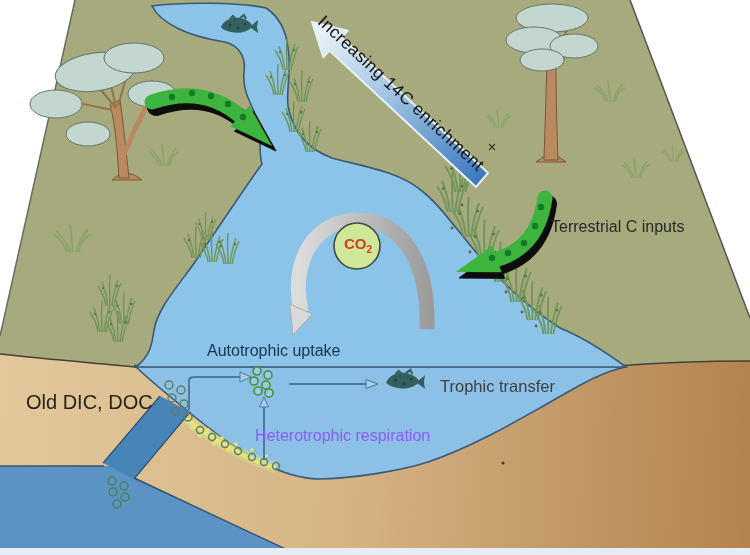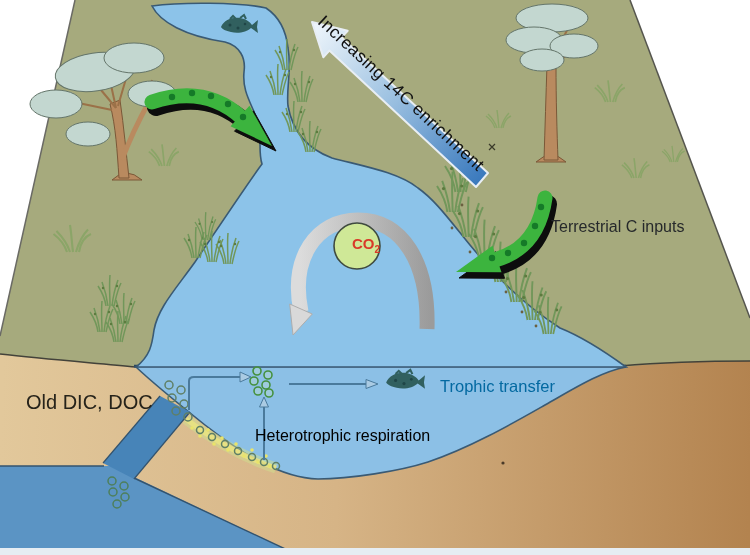--- a/index.html
+++ b/index.html
@@ -7,25 +7,25 @@
     position:relative;width:750px;height:555px;overflow:hidden;background:#fff;
     font-family:"Liberation Sans",sans-serif;
   }
   .figure svg{position:absolute;left:0;top:0;}
   .lbl{position:absolute;white-space:nowrap;line-height:1.1;}
   .lbl-enrich{left:327px;top:12px;font-size:17.5px;color:#111;transform:rotate(42.8deg);
     transform-origin:0 0;letter-spacing:.4px;}
   .lbl-atmo{left:276px;top:202px;font-size:17px;color:#26292b;}
   .lbl-terr{left:551px;top:218px;font-size:16px;color:#26292b;}
   .lbl-auto{left:207px;top:342px;font-size:16px;color:#16344e;}
-  .lbl-troph{left:440px;top:377px;font-size:16.5px;color:#0369a1;}
-  .lbl-het{left:255px;top:427px;font-size:16px;color:#000000;}
+  .lbl-troph{left:440px;top:377px;font-size:16.5px;color:#404040;}
+  .lbl-het{left:255px;top:427px;font-size:16px;color:#8b5cf6;}
   .lbl-old{left:26px;top:391px;font-size:20px;color:#26231a;}
   .lbl-art{left:58px;top:511px;font-size:17px;color:#14324d;}
-  .lbl-co2{left:352px;top:236px;width:38px;text-align:left;font-size:15px;
+  .lbl-co2{left:339px;top:236px;width:38px;text-align:center;font-size:15px;
     font-weight:bold;color:#d93a28;}
   .lbl-co2 sub{font-size:10px;}
 </style>
 </head>
 <body>
 
 <div class="figure">
 
 <svg width="750" height="555" viewBox="0 0 750 555">
   <defs>
@@ -281,18 +281,19 @@
     <polygon points="293,335 312.3,314 289.7,304" fill="#d9d9d9" stroke="#adadad" stroke-width="1"></polygon>
   </g>
 
   <circle cx="357" cy="246" r="23" fill="#cfe897" stroke="#3f4a3f" stroke-width="1.6"></circle>
 
   <rect x="0" y="548" width="750" height="7" fill="#e6edf3"></rect>
 </svg>
 
 <div class="lbl lbl-enrich">Increasing 14C enrichment</div>
 <div class="lbl lbl-terr">Terrestrial C inputs</div>
+<div class="lbl lbl-auto">Autotrophic uptake</div>
 <div class="lbl lbl-troph">Trophic transfer</div>
 <div class="lbl lbl-het">Heterotrophic respiration</div>
 <div class="lbl lbl-old">Old DIC, DOC</div>
 <div class="lbl lbl-co2"><span>CO</span><sub>2</sub></div>
 
 </div>
 
 </body></html>

